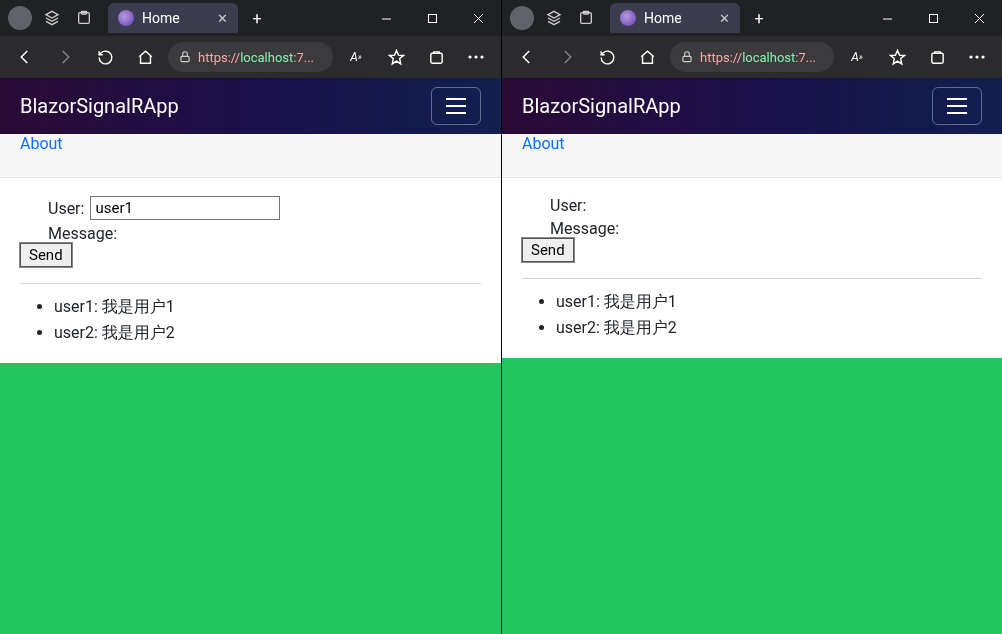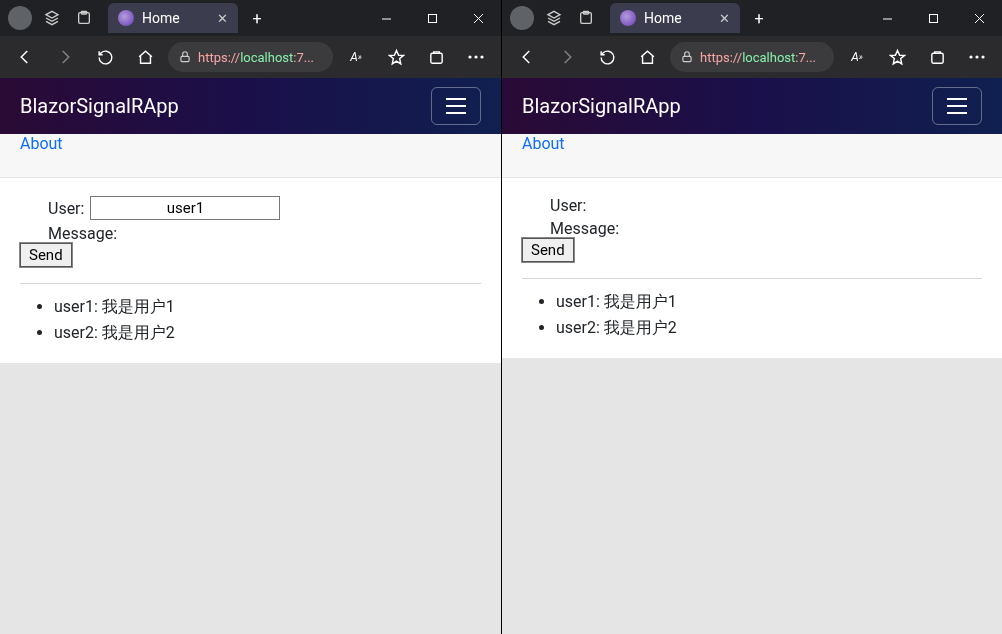--- a/index.html
+++ b/index.html
@@ -109,21 +109,21 @@
     font-size: 13px;
     overflow: hidden;
   }
   .url-text { white-space: nowrap; overflow: hidden; text-overflow: ellipsis; }
   .url-text .gray { color: #fca5a5; }
   .url-text .white { color: #86efac; }
 
   
   .page {
     flex: 1;
-    background: #e5e5e5;
+    background: #22c55e;
     display: flex; flex-direction: column;
     overflow: hidden;
   }
   .appbar {
     background: linear-gradient(90deg, #2a0a35, #1a0f4a 50%, #102050);
     color: #fff;
     height: 56px;
     display: flex; align-items: center; justify-content: space-between;
     padding: 0 20px;
   }
@@ -150,21 +150,20 @@
     color: #212529;
   }
   .row { display: flex; align-items: center; margin-bottom: 4px; }
   .lbl { margin-right: 6px; margin-left: 28px; }
   .tin {
     border: 1px solid #767676;
     height: 24px;
     padding: 1px 4px;
     font-size: 15px;
     font-family: inherit;
-    text-align: center;
   }
   .tin.user { width: 190px; }
   .tin.msg { width: 430px; display: block; margin: 2px 0 4px 0; }
   .sendbtn {
     font-size: 15px;
     padding: 2px 8px;
     border: 1px solid #555;
     background: #efefef;
     font-family: inherit;
     box-shadow: 0 0 0 1px #888;

